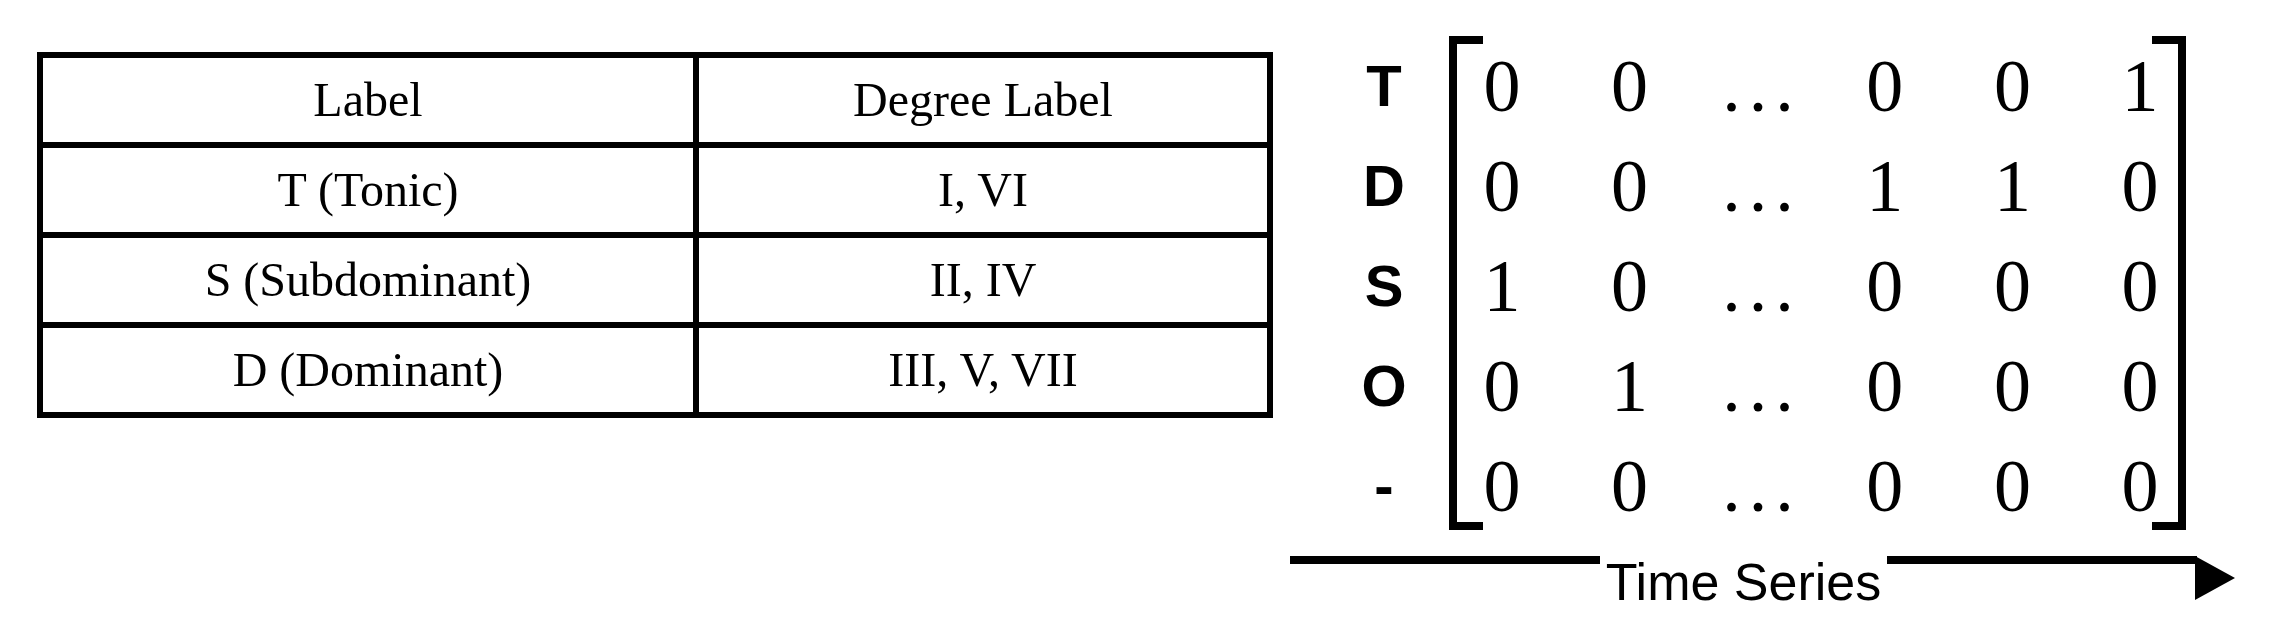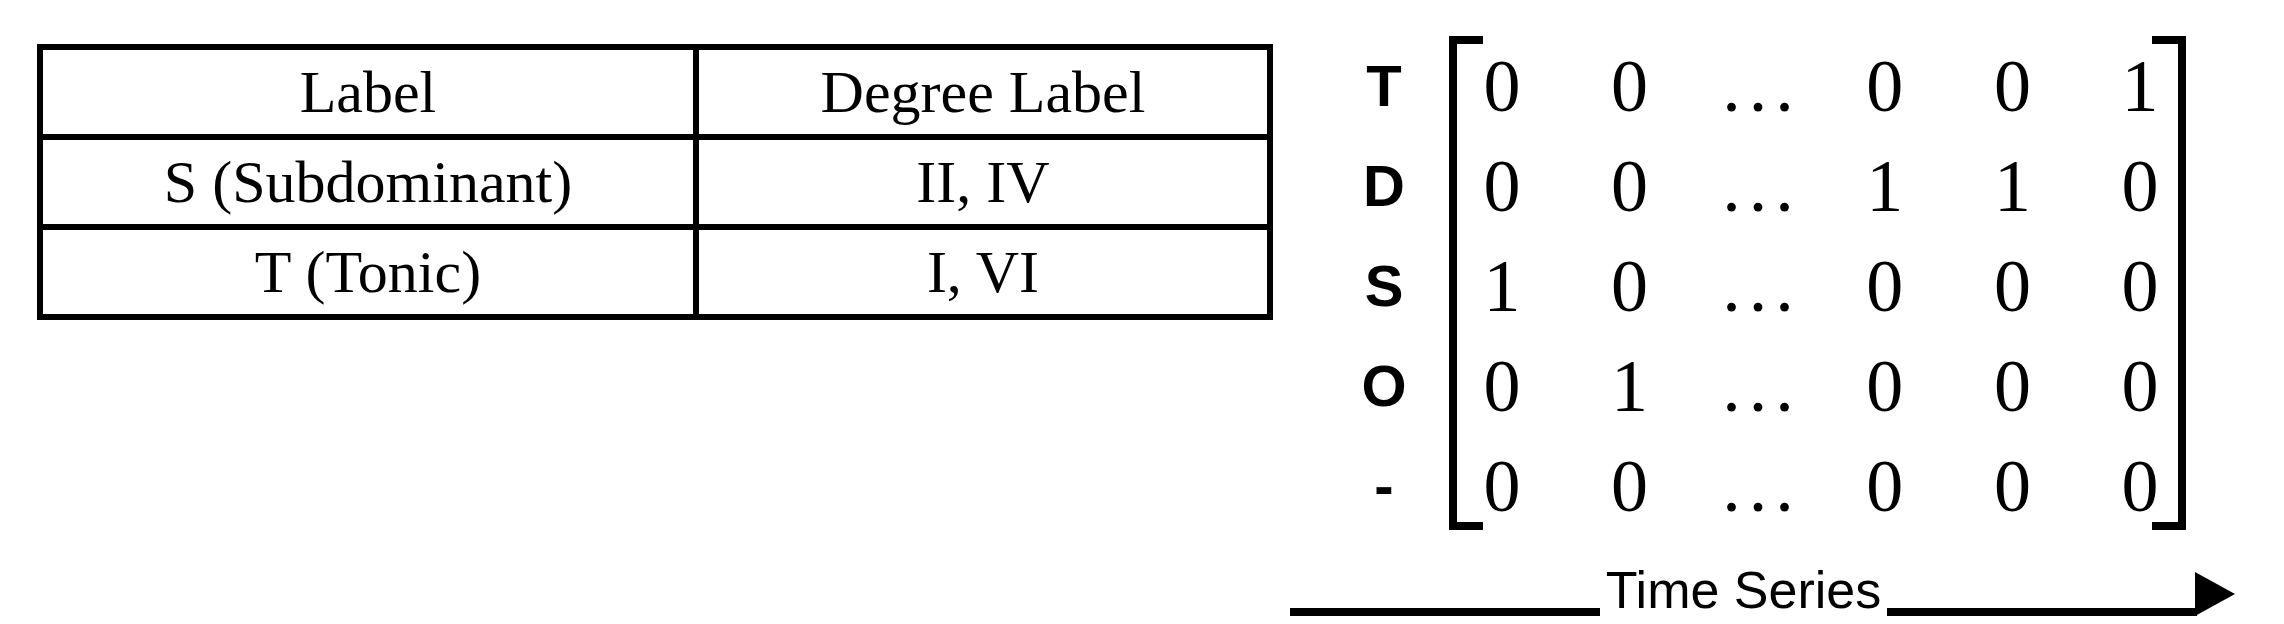--- a/index.html
+++ b/index.html
@@ -3,23 +3,23 @@
 <meta charset="utf-8">
 <style>
   html,body{margin:0;padding:0;}
   body{
     width:2284px;height:624px;position:relative;background:#ffffff;
     font-family:"Liberation Serif",serif;color:#000;overflow:hidden;
   }
 
   
   table.chord-table{
-    position:absolute;left:37px;top:44px;width:1230px;
+    position:absolute;left:37px;top:52px;width:1230px;
     border-collapse:collapse;table-layout:fixed;
-    font-family:"Liberation Serif",serif;font-size:60px;color:#000;
+    font-family:"Liberation Serif",serif;font-size:48px;color:#000;
   }
   table.chord-table th,
   table.chord-table td{
     border:6px solid #000;text-align:center;vertical-align:middle;
     height:84px;padding:0;font-weight:normal;line-height:1;
   }
   col.c1{width:656px;} col.c2{width:574px;}
 
   
   .matrix-label-col{
@@ -48,21 +48,21 @@
   }
   .mcell{
     width:70px;text-align:center;line-height:100px;
     font-family:"Liberation Serif",serif;font-size:74px;
   }
   .mcell.dots{letter-spacing:8px;}
 
   
   .ts-axis{
     position:absolute;left:1290px;top:556px;width:945px;height:60px;
-    display:flex;align-items:flex-end;
+    display:flex;align-items:flex-start;
   }
   .ts-line{flex:1;height:8px;background:#000;}
   .ts-text{
     font-family:"Liberation Sans",sans-serif;font-size:52px;line-height:1;
     padding:0 6px;white-space:nowrap;
   }
   .ts-head{
     width:0;height:0;margin-left:-2px;
     border-left:40px solid #000;
     border-top:22px solid transparent;border-bottom:22px solid transparent;
@@ -77,26 +77,30 @@
       <col class="c2">
     </colgroup>
   <thead>
     <tr>
       <th>Label</th>
       <th>Degree Label</th>
     </tr>
   </thead>
   <tbody>
     <tr>
+      <td>T (Tonic)</td>
+      <td>I, VI</td>
+    </tr>
+    <tr>
       <td>S (Subdominant)</td>
       <td>II, IV</td>
     </tr>
     <tr>
-      <td>T (Tonic)</td>
-      <td>I, VI</td>
+      <td>D (Dominant)</td>
+      <td>III, V, VII</td>
     </tr>
   </tbody>
 </table>
 
 <div class="matrix-label-col">
   <div class="matrix-label">T</div>
   <div class="matrix-label">D</div>
   <div class="matrix-label">S</div>
   <div class="matrix-label">O</div>
   <div class="matrix-label">-</div>

